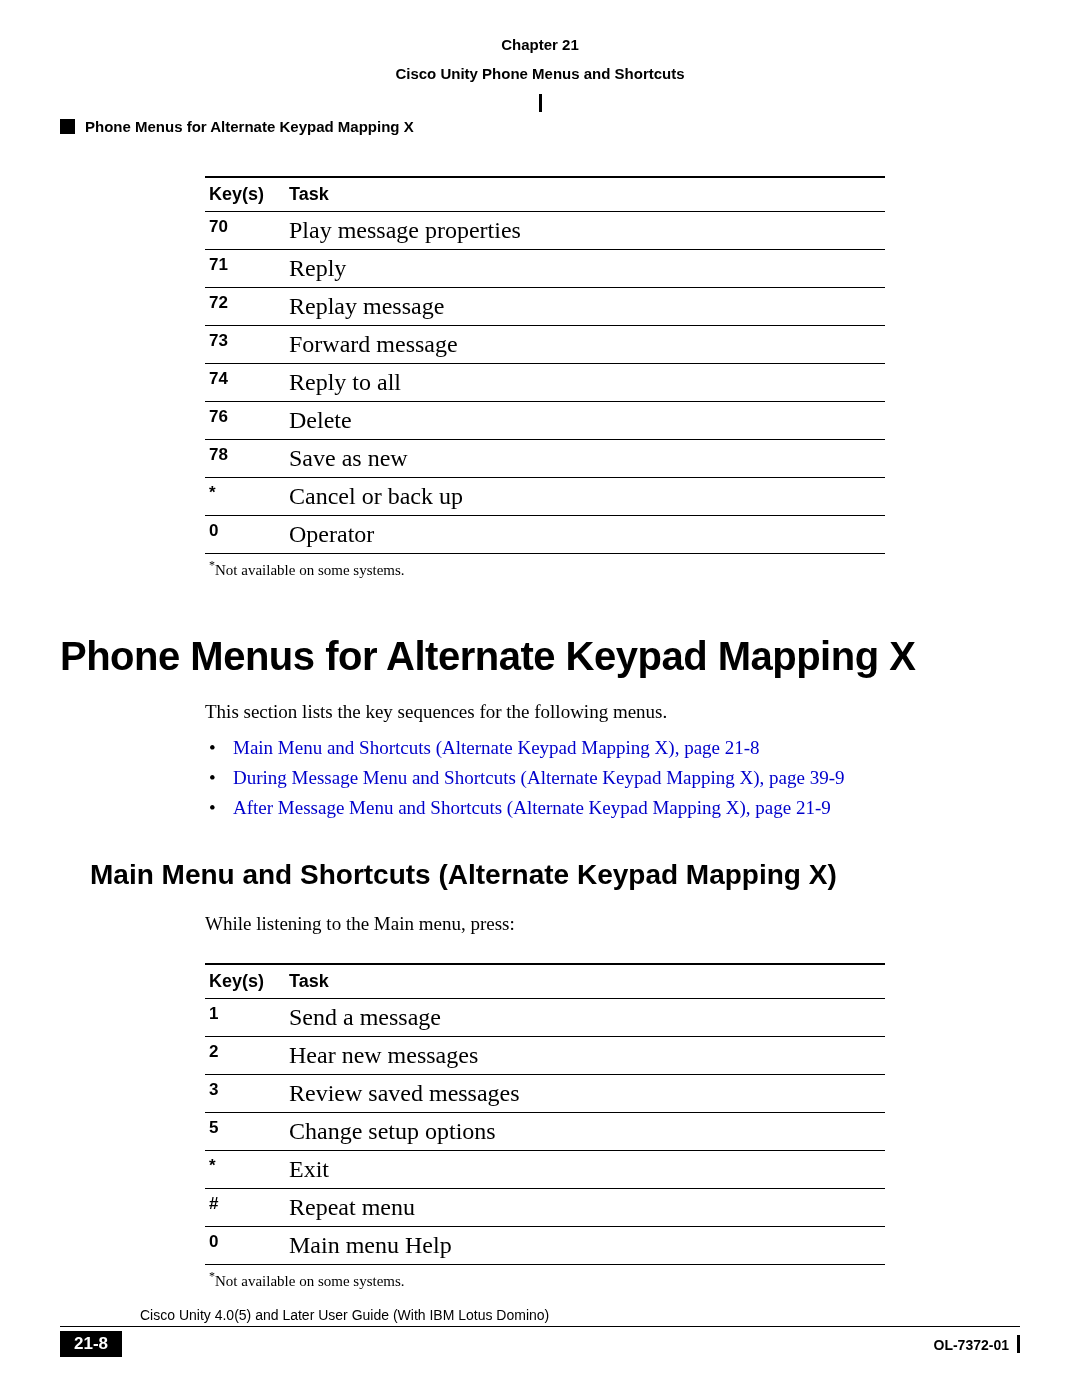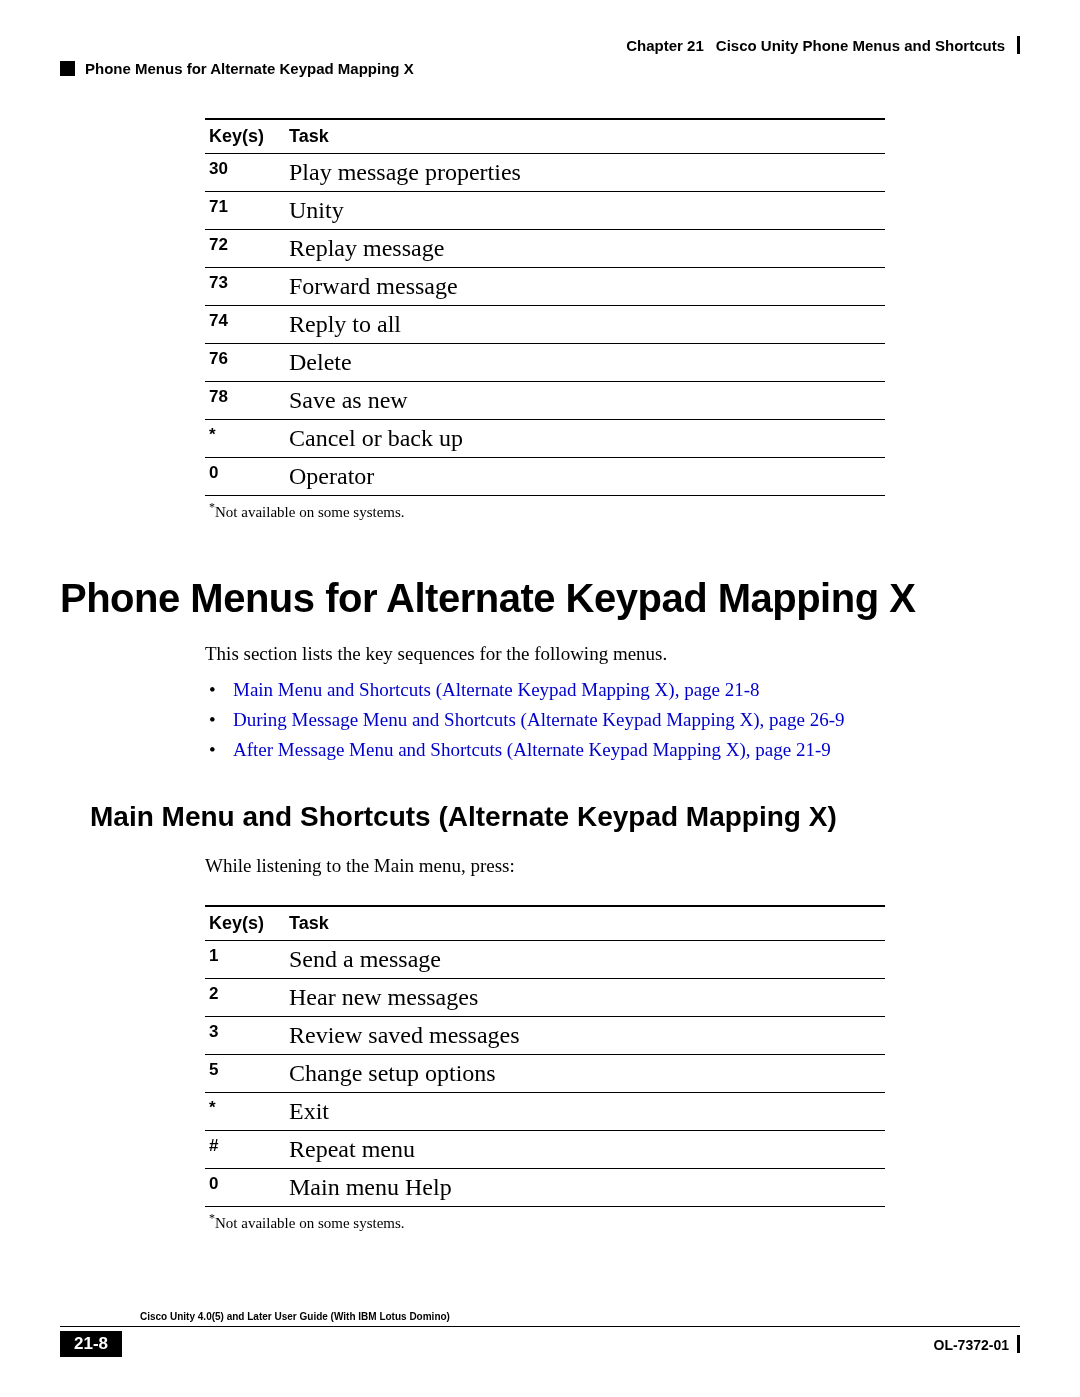--- a/index.html
+++ b/index.html
@@ -15,20 +15,21 @@
     padding: 36px 60px 0 60px;
   }
   .header-line {
     display: flex;
     justify-content: flex-end;
     align-items: center;
     font-family: Arial, Helvetica, sans-serif;
     font-weight: bold;
     font-size: 15px;
     gap: 12px;
+    flex-direction: column;
   }
   .header-bar {
     display: inline-block;
     width: 3px;
     height: 18px;
     background: #000;
   }
   .subheader-line {
     display: flex;
     align-items: center;
@@ -132,22 +133,22 @@
     left: 60px;
     right: 60px;
   }
   .footer-top {
     border-bottom: 1.5px solid #000;
     padding-bottom: 2px;
     padding-left: 80px;
   }
   .footer-guide {
     font-family: Arial, Helvetica, sans-serif;
-    font-weight: bold;
-    font-size: 10px;
+    font-weight: normal;
+    font-size: 14px;
   }
   .footer-bottom {
     display: flex;
     align-items: center;
     justify-content: space-between;
     margin-top: 4px;
   }
   .page-num-box {
     background: #000;
     color: #fff;
@@ -188,26 +189,26 @@
   <div class="content-block">
     <table class="keytable">
       <thead>
         <tr>
           <th class="col-keys">Key(s)</th>
           <th>Task</th>
         </tr>
       </thead>
       <tbody>
         <tr>
-            <td class="key">30</td>
+            <td class="key">70</td>
             <td>Play message properties</td>
           </tr>
         <tr>
             <td class="key">71</td>
-            <td>Unity</td>
+            <td>Reply</td>
           </tr>
         <tr>
             <td class="key">72</td>
             <td>Replay message</td>
           </tr>
         <tr>
             <td class="key">73</td>
             <td>Forward message</td>
           </tr>
         <tr>
@@ -231,21 +232,21 @@
             <td>Operator</td>
           </tr>
       </tbody>
     </table>
     <div class="footnote"><span class="sup">*</span><span>Not available on some systems.</span></div>
 
     <h1 class="section-title" style="margin-left:-145px;">Phone Menus for Alternate Keypad Mapping X</h1>
     <p class="section-intro">This section lists the key sequences for the following menus.</p>
     <ul class="link-list">
       <li>Main Menu and Shortcuts (Alternate Keypad Mapping X), page 21-8</li>
-      <li>During Message Menu and Shortcuts (Alternate Keypad Mapping X), page 26-9</li>
+      <li>During Message Menu and Shortcuts (Alternate Keypad Mapping X), page 39-9</li>
       <li>After Message Menu and Shortcuts (Alternate Keypad Mapping X), page 21-9</li>
     </ul>
 
     <h2 class="subsection">Main Menu and Shortcuts (Alternate Keypad Mapping X)</h2>
     <p class="sub-intro">While listening to the Main menu, press:</p>
 
     <table class="keytable" style="margin-top:28px;">
       <thead>
         <tr>
           <th class="col-keys">Key(s)</th>

